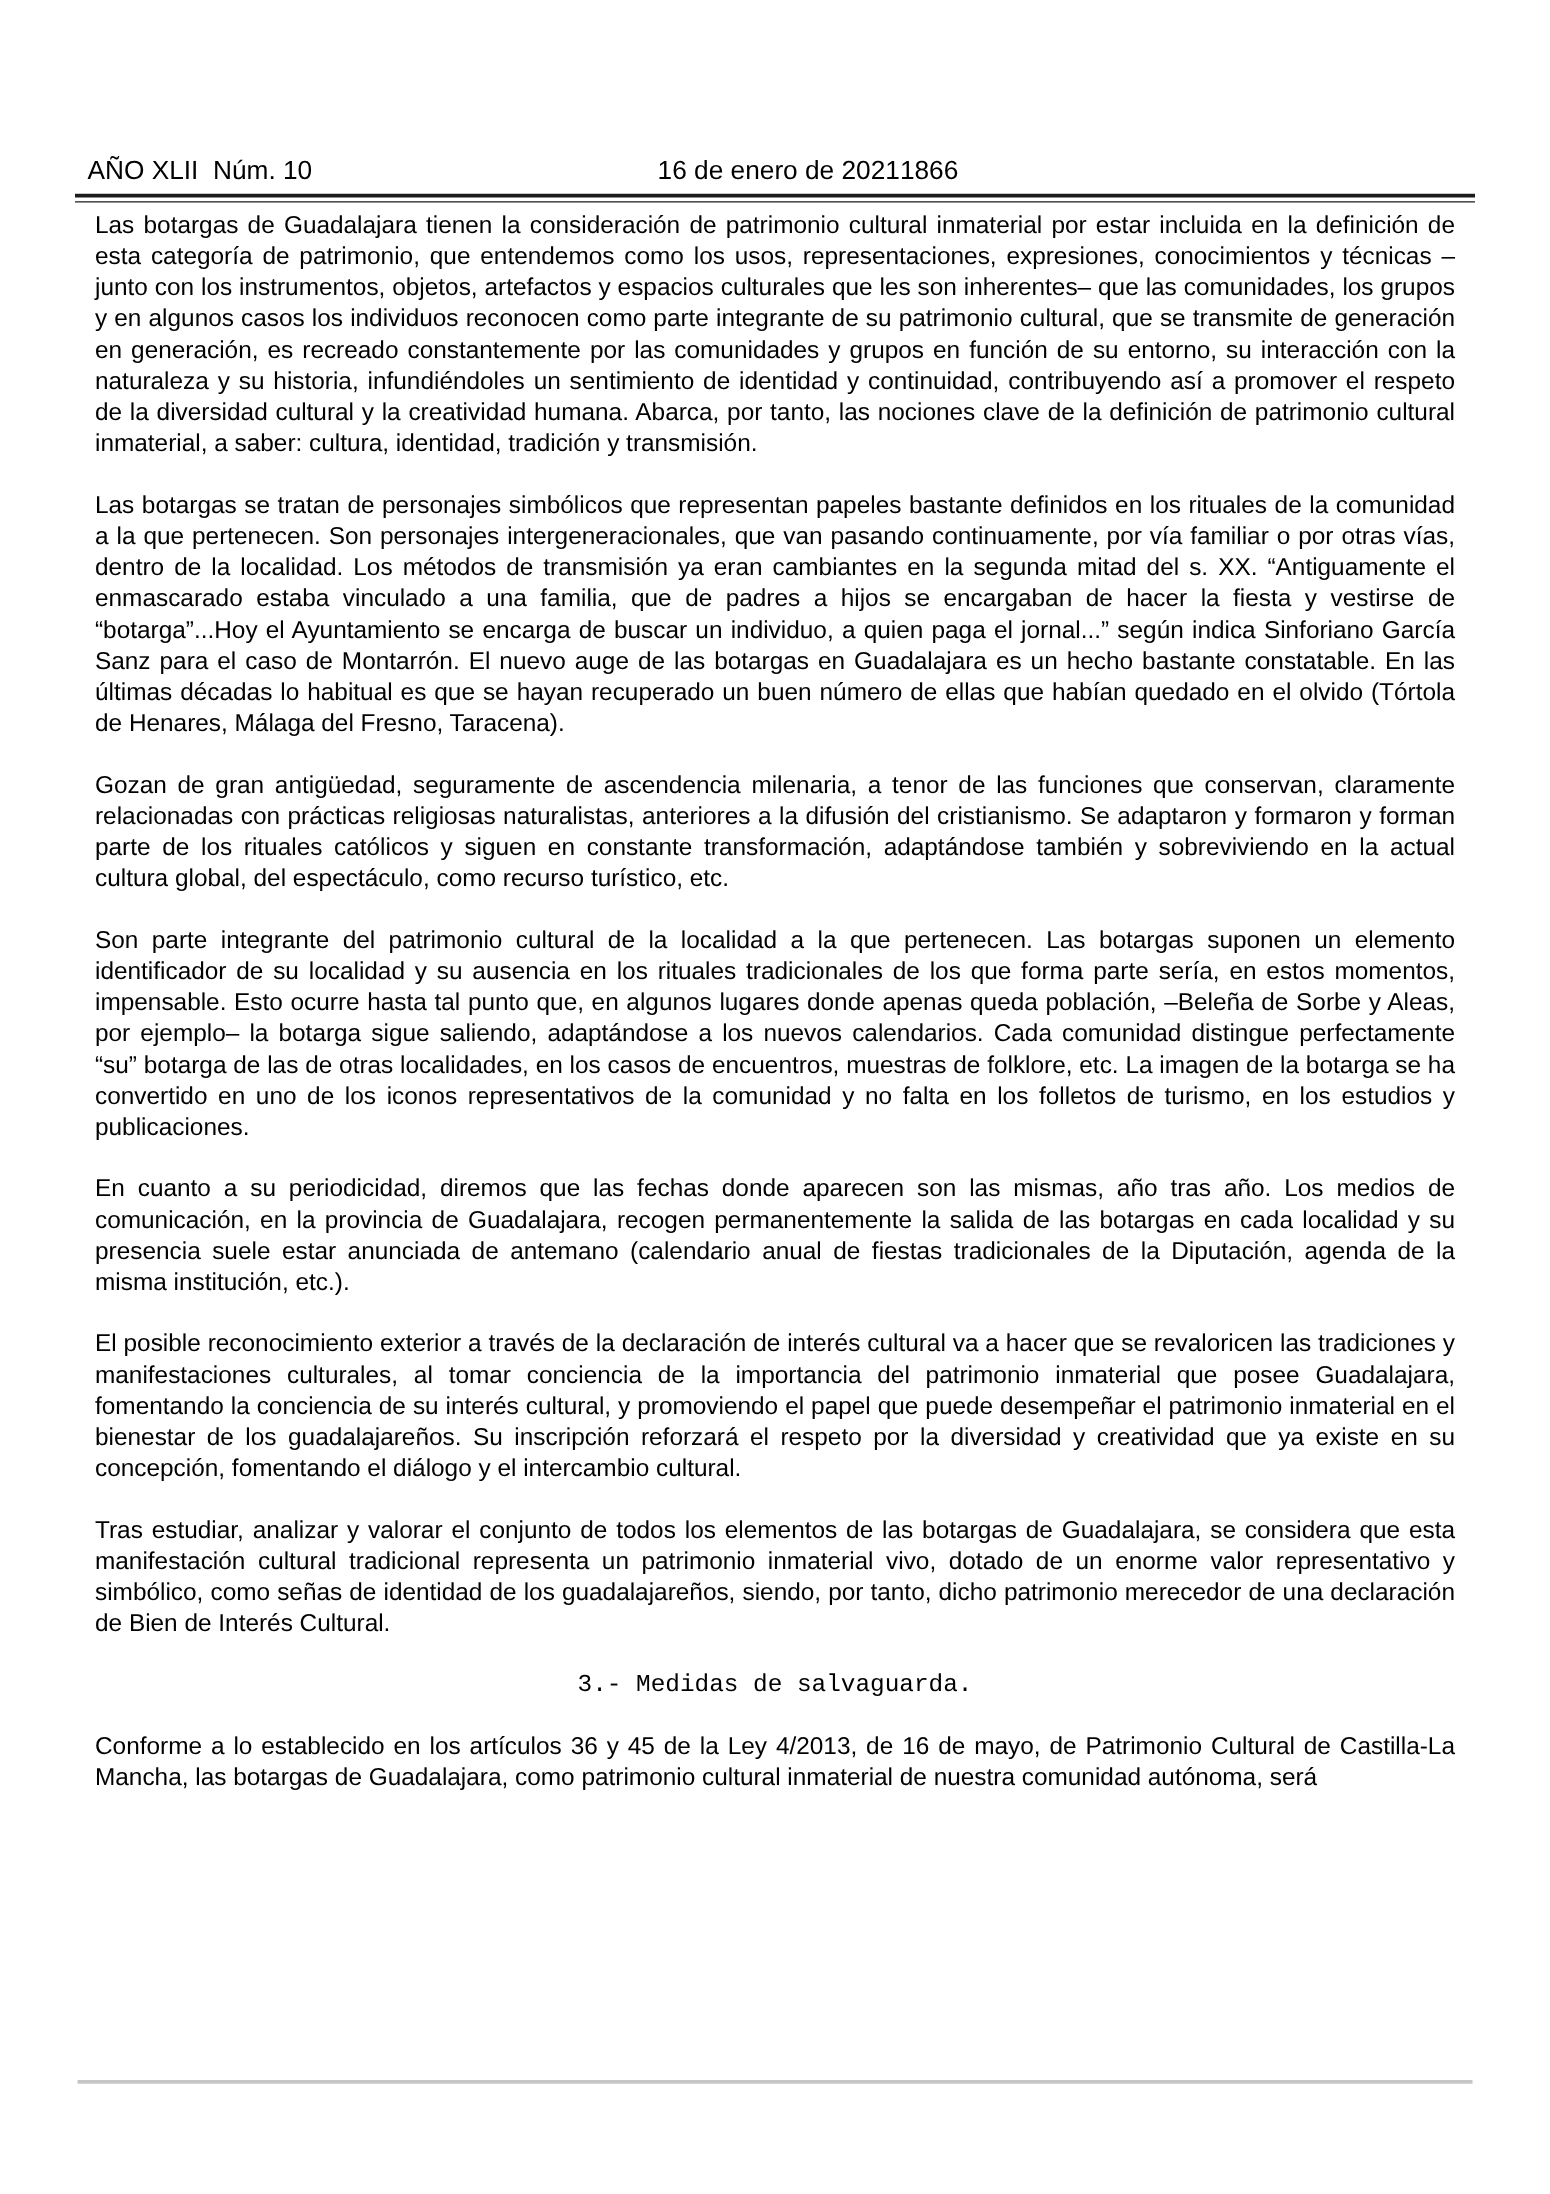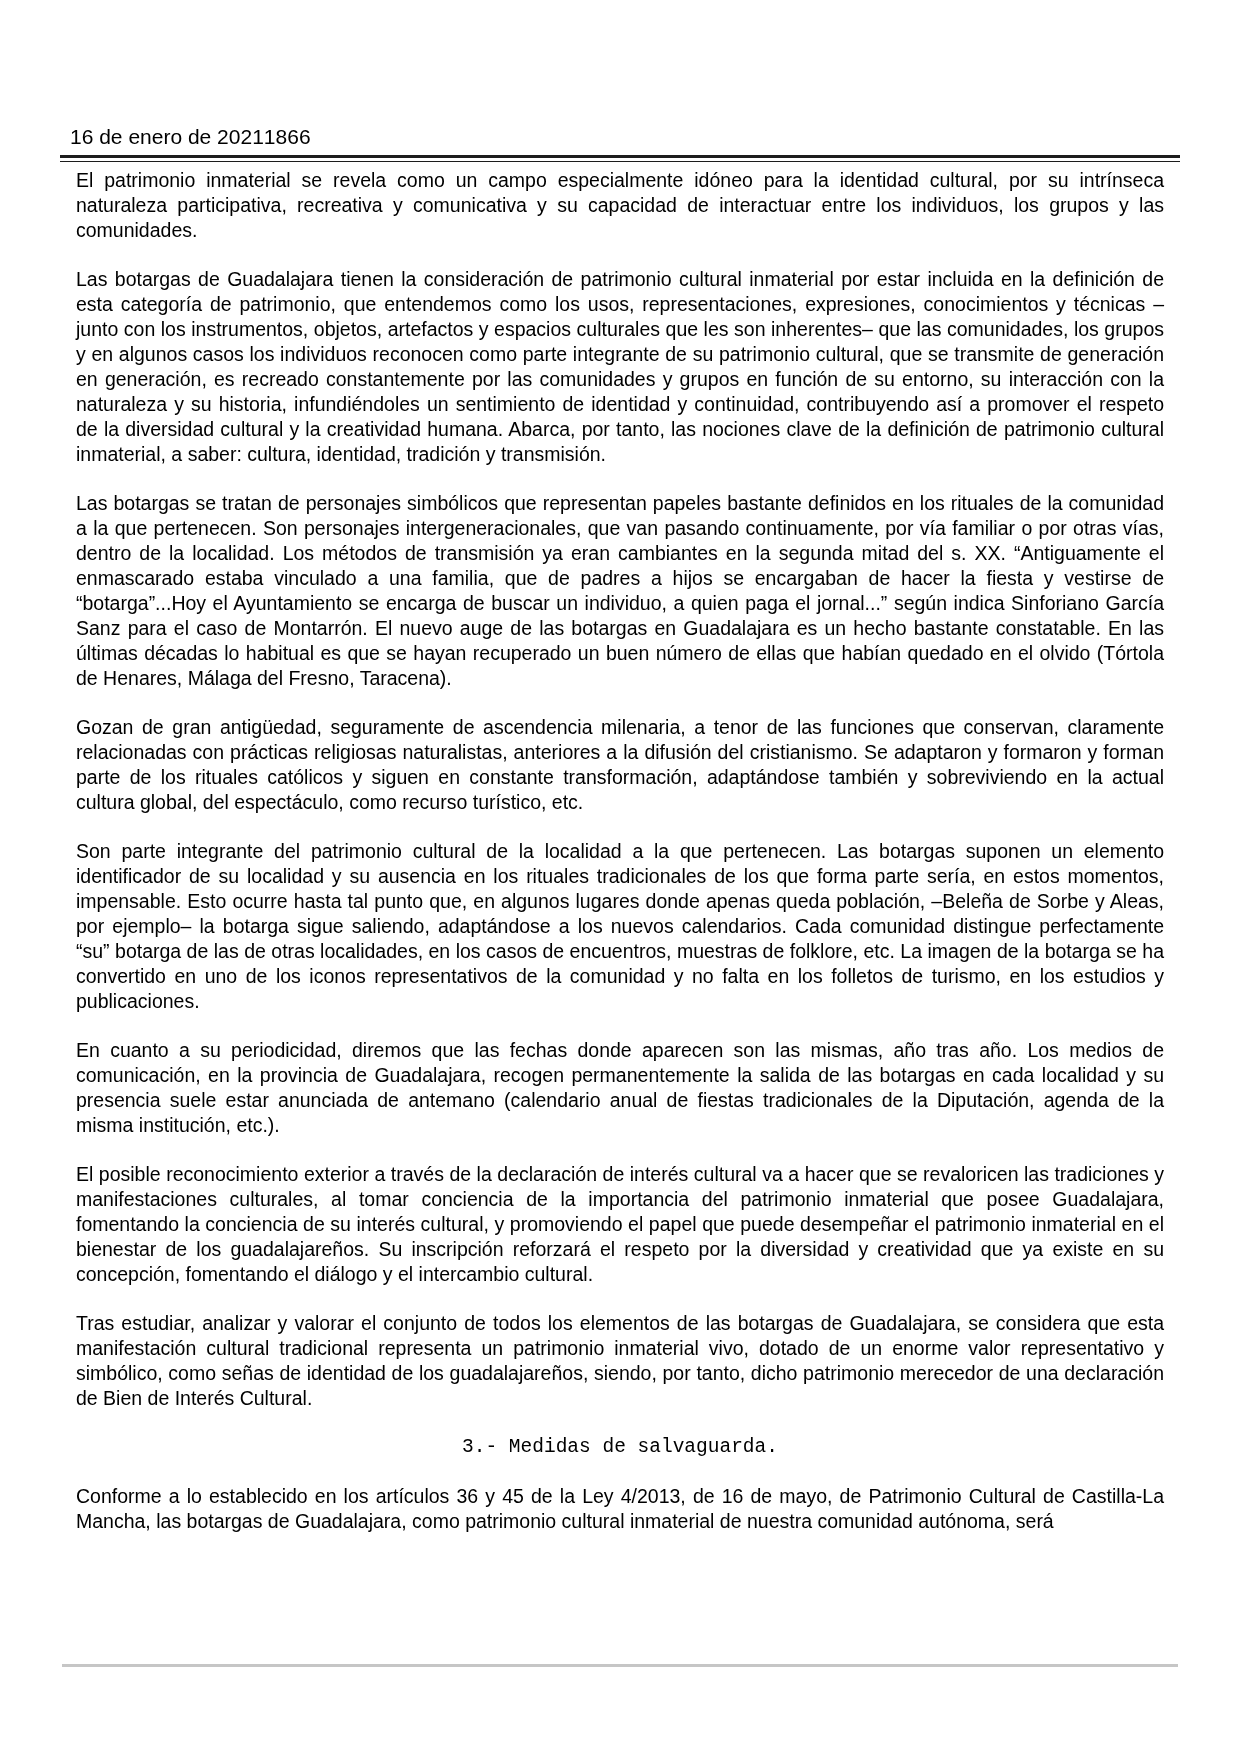--- a/index.html
+++ b/index.html
@@ -64,28 +64,28 @@
     height: 3px;
     background: #c6c6c6;
   }
 </style>
 </head>
 <body>
 
 <div class="page">
 
   <div class="header-row">
+    <span class="header-left">AÑO XLII&nbsp; Núm. 10</span>
     <span class="header-center">16 de enero de 2021</span>
     <span class="header-right">1866</span>
   </div>
 
   <div class="header-rule"></div>
 
   <main class="content">
-    <p>El patrimonio inmaterial se revela como un campo especialmente idóneo para la identidad cultural, por su intrínseca naturaleza participativa, recreativa y comunicativa y su capacidad de interactuar entre los individuos, los grupos y las comunidades.</p>
     <p>Las botargas de Guadalajara tienen la consideración de patrimonio cultural inmaterial por estar incluida en la definición de esta categoría de patrimonio, que entendemos como los usos, representaciones, expresiones, conocimientos y técnicas –junto con los instrumentos, objetos, artefactos y espacios culturales que les son inherentes– que las comunidades, los grupos y en algunos casos los individuos reconocen como parte integrante de su patrimonio cultural, que se transmite de generación en generación, es recreado constantemente por las comunidades y grupos en función de su entorno, su interacción con la naturaleza y su historia, infundiéndoles un sentimiento de identidad y continuidad, contribuyendo así a promover el respeto de la diversidad cultural y la creatividad humana. Abarca, por tanto, las nociones clave de la definición de patrimonio cultural inmaterial, a saber: cultura, identidad, tradición y transmisión.</p>
     <p>Las botargas se tratan de personajes simbólicos que representan papeles bastante definidos en los rituales de la comunidad a la que pertenecen. Son personajes intergeneracionales, que van pasando continuamente, por vía familiar o por otras vías, dentro de la localidad. Los métodos de transmisión ya eran cambiantes en la segunda mitad del s. XX. “Antiguamente el enmascarado estaba vinculado a una familia, que de padres a hijos se encargaban de hacer la fiesta y vestirse de “botarga”...Hoy el Ayuntamiento se encarga de buscar un individuo, a quien paga el jornal...” según indica Sinforiano García Sanz para el caso de Montarrón. El nuevo auge de las botargas en Guadalajara es un hecho bastante constatable. En las últimas décadas lo habitual es que se hayan recuperado un buen número de ellas que habían quedado en el olvido (Tórtola de Henares, Málaga del Fresno, Taracena).</p>
     <p>Gozan de gran antigüedad, seguramente de ascendencia milenaria, a tenor de las funciones que conservan, claramente relacionadas con prácticas religiosas naturalistas, anteriores a la difusión del cristianismo. Se adaptaron y formaron y forman parte de los rituales católicos y siguen en constante transformación, adaptándose también y sobreviviendo en la actual cultura global, del espectáculo, como recurso turístico, etc.</p>
     <p>Son parte integrante del patrimonio cultural de la localidad a la que pertenecen. Las botargas suponen un elemento identificador de su localidad y su ausencia en los rituales tradicionales de los que forma parte sería, en estos momentos, impensable. Esto ocurre hasta tal punto que, en algunos lugares donde apenas queda población, –Beleña de Sorbe y Aleas, por ejemplo– la botarga sigue saliendo, adaptándose a los nuevos calendarios. Cada comunidad distingue perfectamente “su” botarga de las de otras localidades, en los casos de encuentros, muestras de folklore, etc. La imagen de la botarga se ha convertido en uno de los iconos representativos de la comunidad y no falta en los folletos de turismo, en los estudios y publicaciones.</p>
     <p>En cuanto a su periodicidad, diremos que las fechas donde aparecen son las mismas, año tras año. Los medios de comunicación, en la provincia de Guadalajara, recogen permanentemente la salida de las botargas en cada localidad y su presencia suele estar anunciada de antemano (calendario anual de fiestas tradicionales de la Diputación, agenda de la misma institución, etc.).</p>
     <p>El posible reconocimiento exterior a través de la declaración de interés cultural va a hacer que se revaloricen las tradiciones y manifestaciones culturales, al tomar conciencia de la importancia del patrimonio inmaterial que posee Guadalajara, fomentando la conciencia de su interés cultural, y promoviendo el papel que puede desempeñar el patrimonio inmaterial en el bienestar de los guadalajareños. Su inscripción reforzará el respeto por la diversidad y creatividad que ya existe en su concepción, fomentando el diálogo y el intercambio cultural.</p>
     <p>Tras estudiar, analizar y valorar el conjunto de todos los elementos de las botargas de Guadalajara, se considera que esta manifestación cultural tradicional representa un patrimonio inmaterial vivo, dotado de un enorme valor representativo y simbólico, como señas de identidad de los guadalajareños, siendo, por tanto, dicho patrimonio merecedor de una declaración de Bien de Interés Cultural.</p>
     <p class="section-heading">3.- Medidas de salvaguarda.</p>
     <p>Conforme a lo establecido en los artículos 36 y 45 de la Ley 4/2013, de 16 de mayo, de Patrimonio Cultural de Castilla-La Mancha, las botargas de Guadalajara, como patrimonio cultural inmaterial de nuestra comunidad autónoma, será</p>
   </main>

